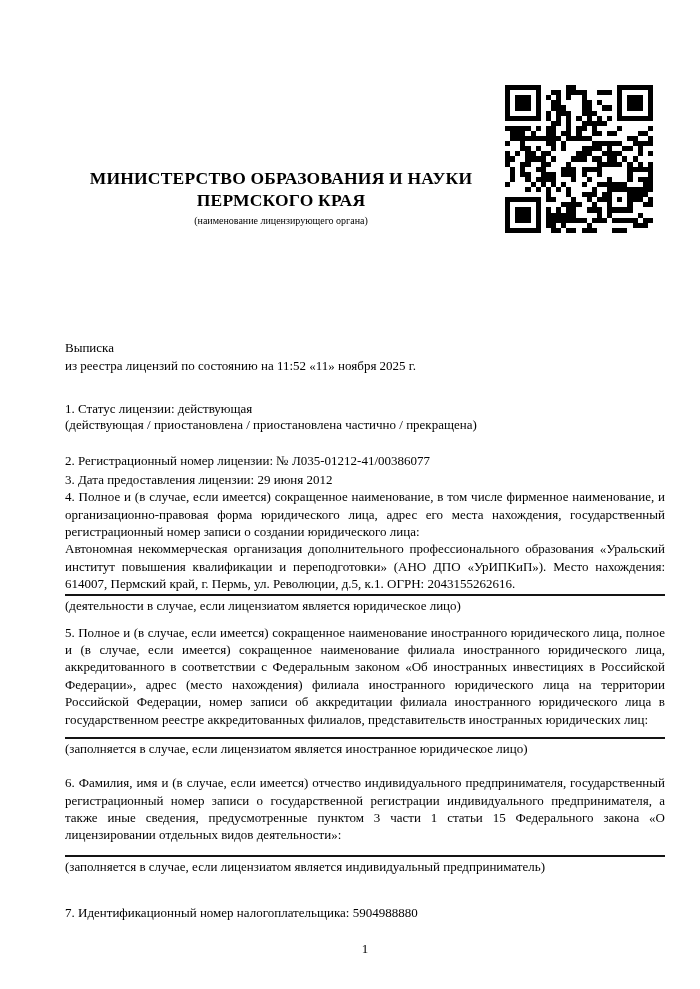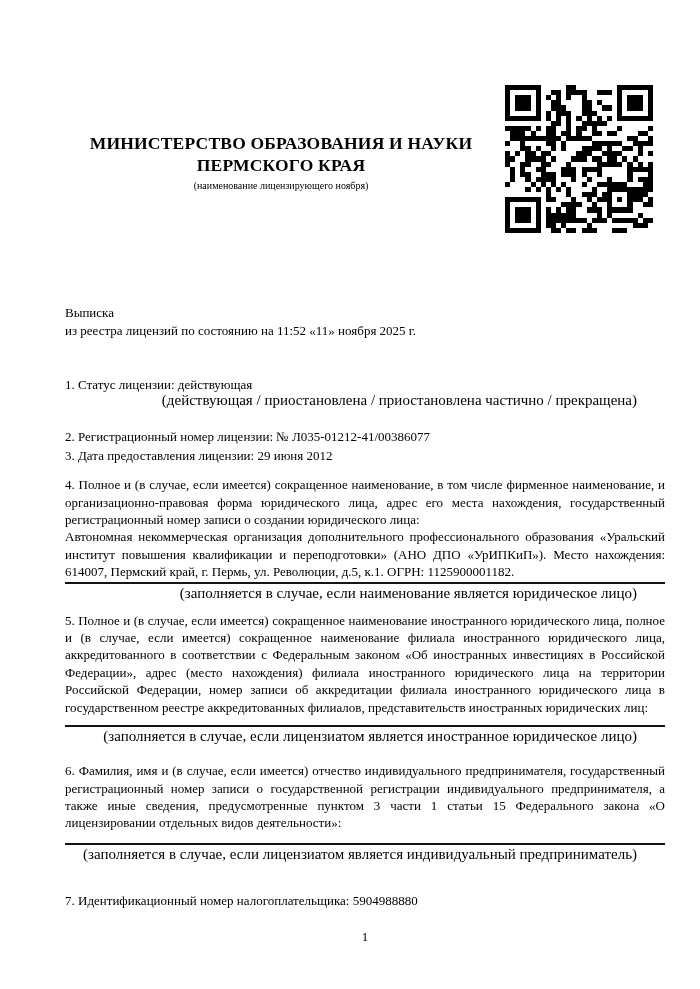--- a/index.html
+++ b/index.html
@@ -6,40 +6,40 @@
   body{
     width:700px;height:989px;
     font-family:"Liberation Serif","DejaVu Serif",serif;
     color:#000;
     -webkit-font-smoothing:antialiased;
   }
   .page{position:relative;width:700px;height:989px;overflow:hidden;background:#fff;}
   .content{padding:0 35px 0 65px;}
 
   
-  .header-text{width:432px;text-align:center;padding-top:132px;}
+  .header-text{width:432px;text-align:center;padding-top:132px;margin-top:35px;}
   .ministry{font-weight:bold;font-size:17.5px;line-height:22px;letter-spacing:.2px;}
   .org-caption{font-size:10px;line-height:13px;margin-top:3px;}
   .qr{position:absolute;left:505px;top:83px;width:148px;height:152px;}
   .qr svg{display:block;width:148px;height:152px;shape-rendering:crispEdges;}
 
   
   .doc-title{margin-top:112px;text-align:left;font-size:13px;line-height:18px;}
 
   
   .item{font-size:13px;line-height:17.4px;}
   .just{text-align:justify;text-align-last:left;}
-  .note{font-size:15px;line-height:13px;text-align:right;padding-right:28px;margin-top:3px;}
+  .note{font-size:13px;line-height:13px;text-align:left;padding-right:28px;margin-top:3px;}
   .rule{border-top:2px solid #141414;height:0;}
 
-  .m-item1{margin-top:36px;}
+  .m-item1{margin-top:25px;}
   .m-note1{margin-top:1px;}
   .m-item2{margin-top:21px;}
   .m-item3{margin-top:1px;}
-  .m-item4{margin-top:12px;}
+  .m-item4{}
   .m-rule4{margin-top:1px;}
   .m-item5{margin-top:12px;}
   .m-rule5{margin-top:9px;}
   .m-item6{margin-top:19px;}
   .m-rule6{margin-top:11px;}
   .m-item7{margin-top:31px;}
   .page-number{margin-top:19px;text-align:center;font-size:13px;line-height:17.4px;}
 </style>
 </head>
 <body>
@@ -476,40 +476,40 @@
         <rect x="22" y="28" width="1" height="1"></rect>
         <rect x="23" y="28" width="1" height="1"></rect>
       </svg>
   </div>
 
   <div class="content">
 
     <div class="header-text">
       <div class="ministry">МИНИСТЕРСТВО ОБРАЗОВАНИЯ И НАУКИ</div>
       <div class="ministry">ПЕРМСКОГО КРАЯ</div>
-      <div class="org-caption">(наименование лицензирующего ноября)</div>
+      <div class="org-caption">(наименование лицензирующего органа)</div>
     </div>
 
     <div class="doc-title">
       <div>Выписка</div>
       <div>из реестра лицензий по состоянию на 11:52 «11» ноября 2025 г.</div>
     </div>
 
     <div class="item m-item1">1. Статус лицензии: действующая</div>
     <div class="note m-note1">(действующая / приостановлена / приостановлена частично / прекращена)</div>
 
     <div class="item m-item2">2. Регистрационный номер лицензии: № Л035-01212-41/00386077</div>
 
     <div class="item m-item3">3. Дата предоставления лицензии: 29 июня 2012</div>
 
     <div>
       <div class="item just m-item4">4. Полное и (в случае, если имеется) сокращенное наименование, в том числе фирменное наименование, и организационно-правовая форма юридического лица, адрес его места нахождения, государственный регистрационный номер записи о создании юридического лица:</div>
-      <div class="item just">Автономная некоммерческая организация дополнительного профессионального образования «Уральский институт повышения квалификации и переподготовки» (АНО ДПО «УрИПКиП»). Место нахождения: 614007, Пермский край, г. Пермь, ул. Революции, д.5, к.1. ОГРН: 1125900001182.</div>
+      <div class="item just">Автономная некоммерческая организация дополнительного профессионального образования «Уральский институт повышения квалификации и переподготовки» (АНО ДПО «УрИПКиП»). Место нахождения: 614007, Пермский край, г. Пермь, ул. Революции, д.5, к.1. ОГРН: 2043155262616.</div>
       <div class="rule m-rule4"></div>
-      <div class="note">(заполняется в случае, если наименование является юридическое лицо)</div>
+      <div class="note">(деятельности в случае, если лицензиатом является юридическое лицо)</div>
     </div>
 
     <div>
       <div class="item just m-item5">5. Полное и (в случае, если имеется) сокращенное наименование иностранного юридического лица, полное и (в случае, если имеется) сокращенное наименование филиала иностранного юридического лица, аккредитованного в соответствии с Федеральным законом «Об иностранных инвестициях в Российской Федерации», адрес (место нахождения) филиала иностранного юридического лица на территории Российской Федерации, номер записи об аккредитации филиала иностранного юридического лица в государственном реестре аккредитованных филиалов, представительств иностранных юридических лиц:</div>
       <div class="rule m-rule5"></div>
       <div class="note">(заполняется в случае, если лицензиатом является иностранное юридическое лицо)</div>
     </div>
 
     <div>
       <div class="item just m-item6">6. Фамилия, имя и (в случае, если имеется) отчество индивидуального предпринимателя, государственный регистрационный номер записи о государственной регистрации индивидуального предпринимателя, а также иные сведения, предусмотренные пунктом 3 части 1 статьи 15 Федерального закона «О лицензировании отдельных видов деятельности»:</div>

